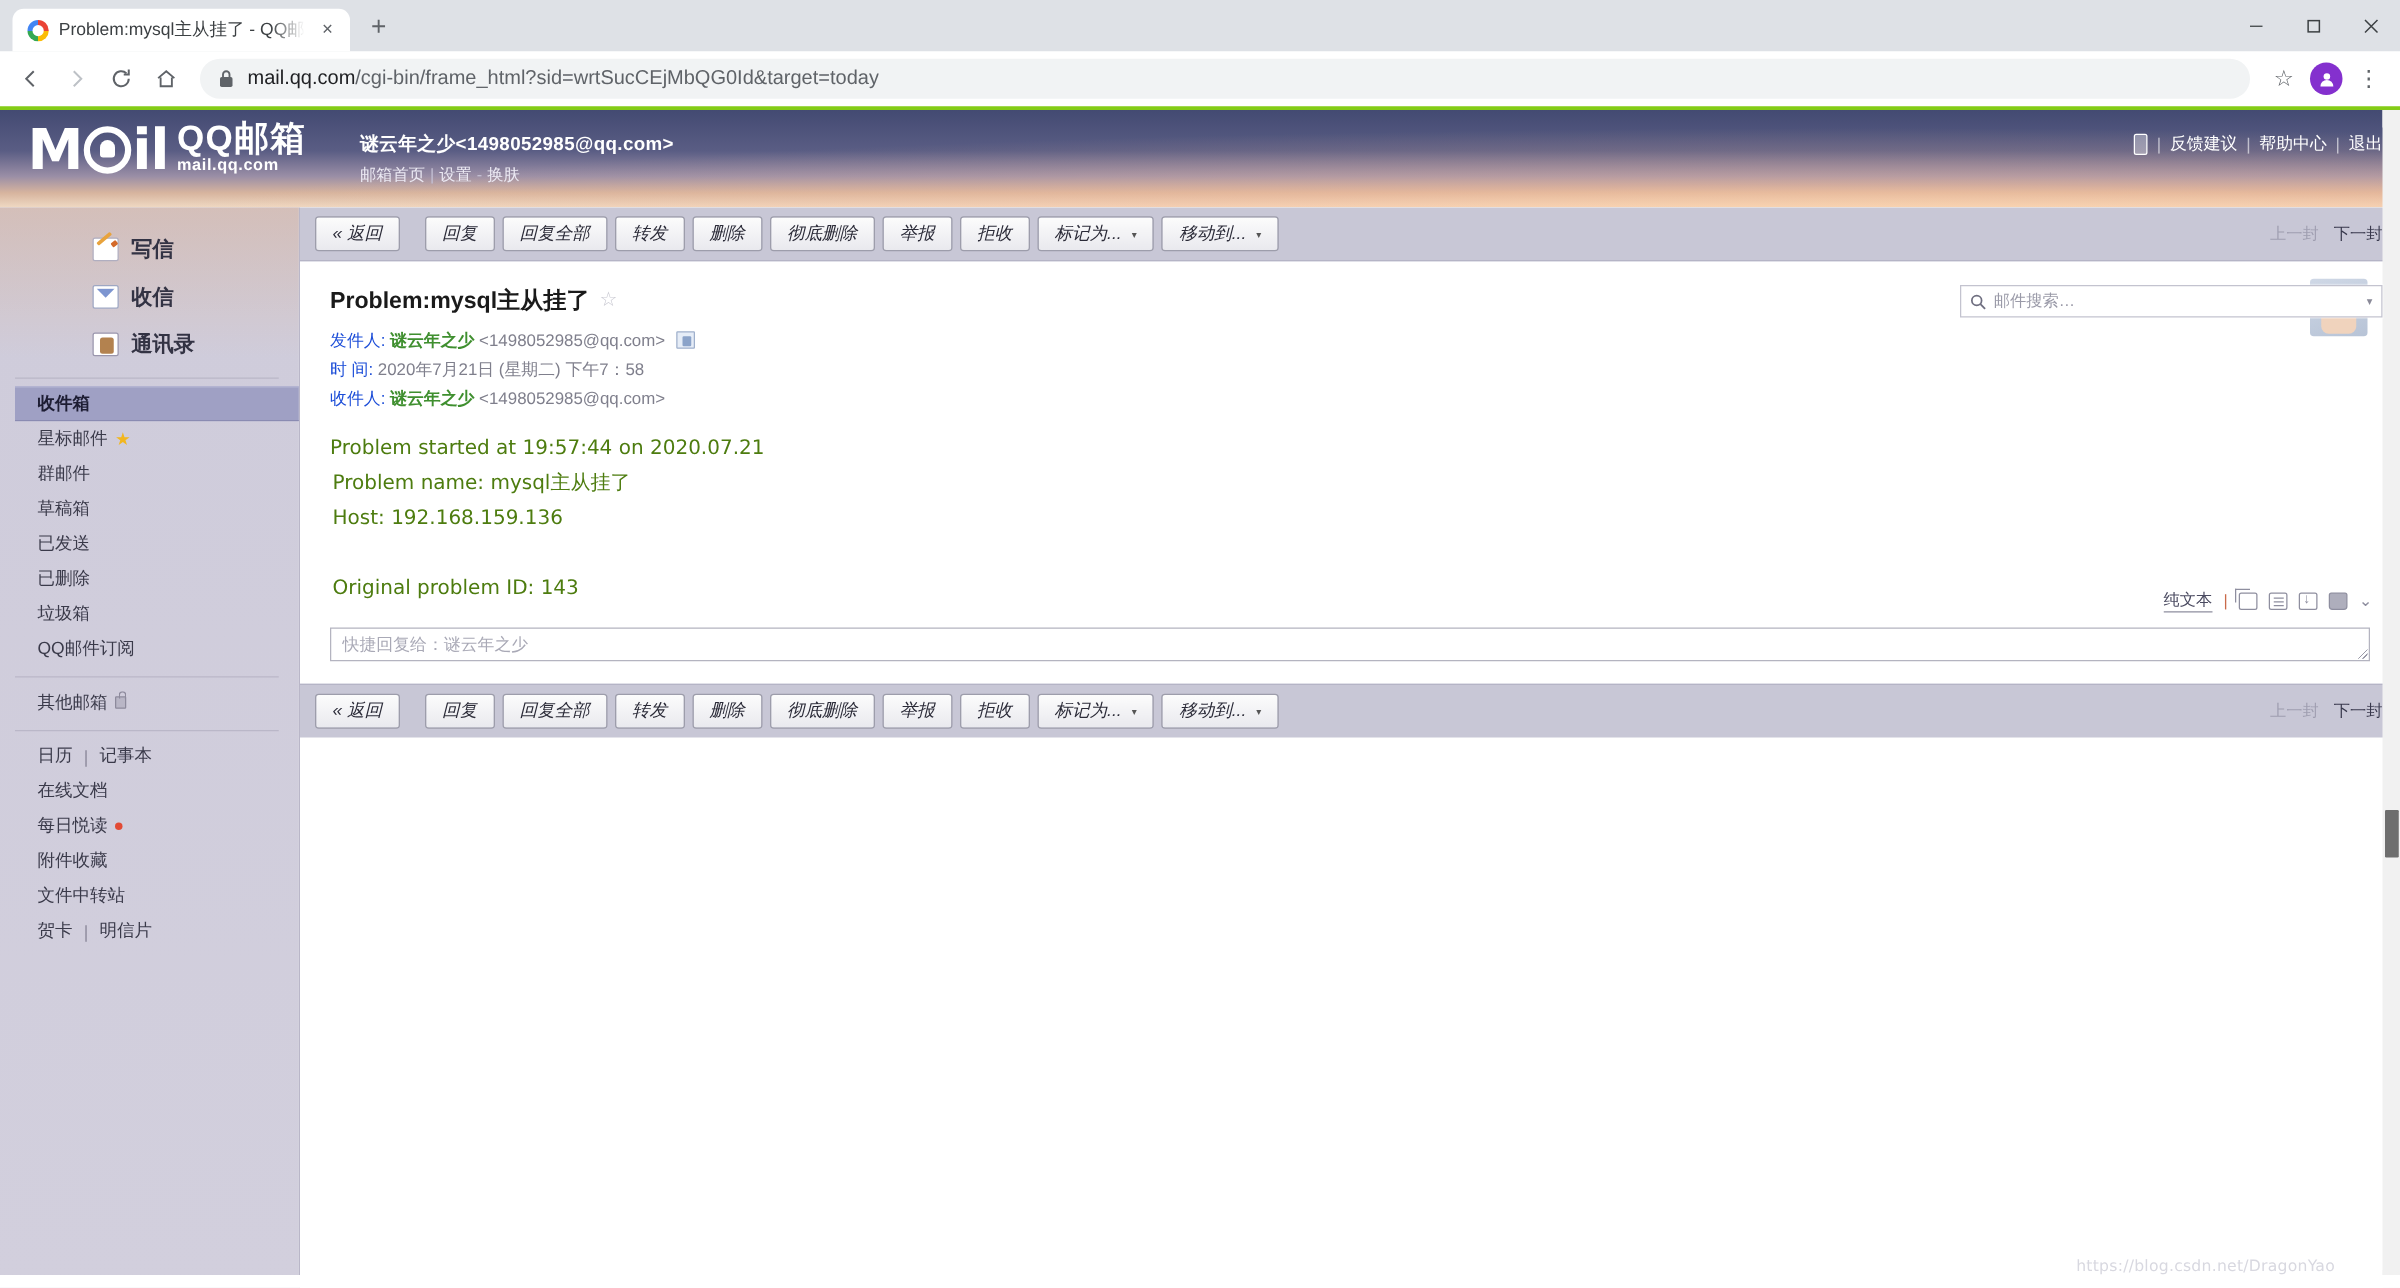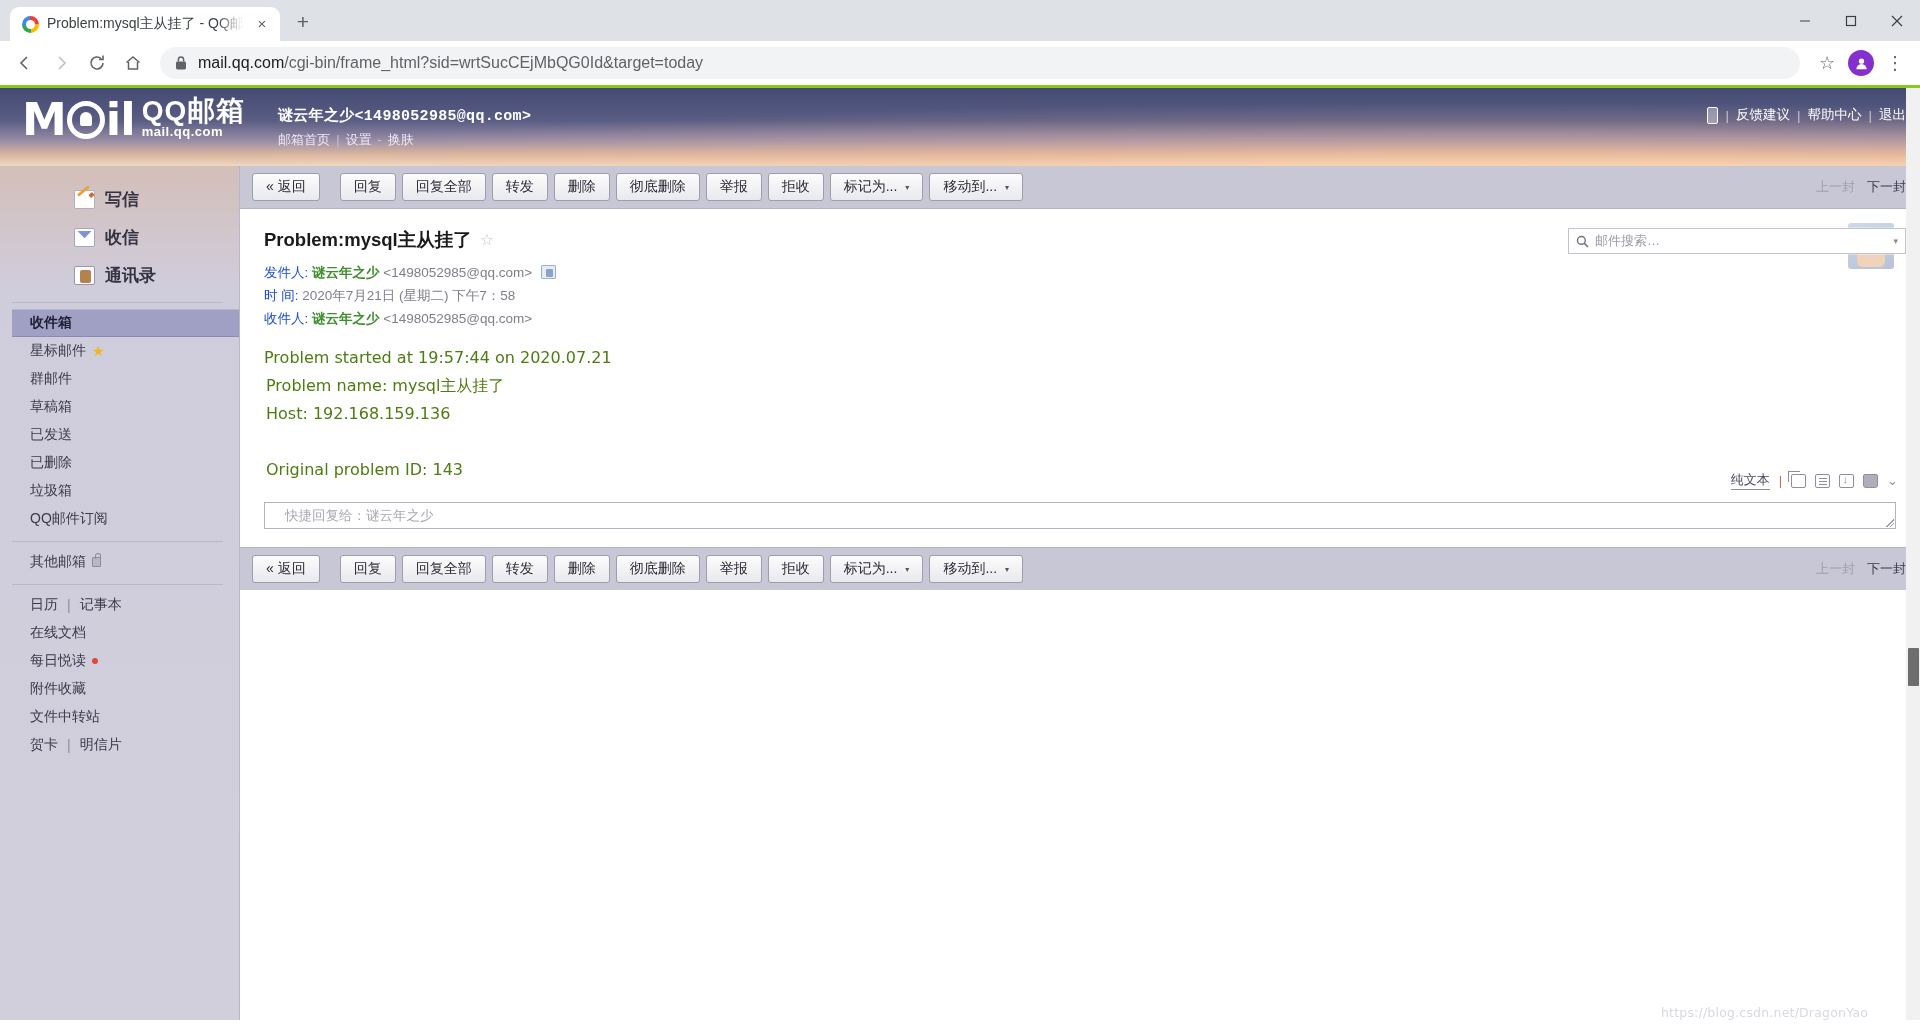--- a/index.html
+++ b/index.html
@@ -91,21 +91,21 @@
     border:5px solid #fff; position:relative; margin:0 1px; vertical-align:middle;
   }
   .logo-o::after{
     content:""; position:absolute; left:8px; top:6px; width:12px; height:14px;
     background:#fff; border-radius:7px 7px 3px 3px;
   }
   .brand-cn { color:#fff; line-height:1.05; padding-bottom:3px; }
   .brand-cn .big { font-size:28px; font-weight:bold; letter-spacing:1px; }
   .brand-cn .small { font-size:13px; font-weight:bold; letter-spacing:.5px; }
 
-  .acct { position:absolute; left:278px; top:18px; z-index:2;font-family:Liberation Mono, monospace; }
+  .acct { position:absolute; left:288px; top:18px; z-index:2; }
   .acct-name { color:#fff; font-size:15px; font-weight:bold; letter-spacing:.3px; }
   .acct-links { margin-top:6px; font-size:13px; color:#e8e6f0; }
   .acct-links a { color:#eceaf4; text-decoration:none; }
   .acct-links .sep { color:#c4c0d4; margin:0 4px; }
 
   .hdr-right {
     position:absolute; right:14px; top:18px; z-index:3;
     display:flex; align-items:center; gap:7px; font-size:13.5px; color:#fff;
   }
   .hdr-right a { color:#fff; text-decoration:none; }
@@ -175,20 +175,21 @@
     height:43px; background:#c8c7d6; display:flex; align-items:center;
     padding: 0 12px; gap:6px; position:relative;
     border-bottom:1px solid #b5b4c6;
   }
   .toolbar.bottom { border-top:1px solid #b5b4c6; border-bottom:none; }
   .btn {
     height:21px; padding:13px 13px; display:flex; align-items:center; gap:6px;
     background: linear-gradient(180deg,#fcfcfc,#e9e9ee);
     border:1px solid #9d9dab; border-radius:3px; font-size:14px; color:#2b2b38;
     white-space:nowrap;
+    font-style:italic;
   }
   .btn .caret { font-size:8px; color:#555; margin-left:2px; }
   .btn-gap { width:8px; }
   .tb-nav { position:absolute; right:14px; display:flex; gap:12px; font-size:13px; }
   .tb-nav .prev { color:#9f9eb0; }
   .tb-nav .next { color:#39394d; }
 
   
   .mail-head { padding: 18px 24px 0 24px; position:relative; }
   .mail-subject { font-size:18.5px; font-weight:bold; color:#1a1a1a; display:flex; align-items:center; gap:8px; }
@@ -227,21 +228,21 @@
   .mail-body {
     padding: 14px 24px 0 24px; font-size:16px; line-height:28px; color:#4d7c0f;
     font-family:"DejaVu Sans", sans-serif;
   }
   .mail-body .indent { padding-left:2px; }
   .mail-body .blank { height:28px; }
 
   .reply-wrap { padding: 18px 24px 0 24px; }
   .reply-box {
     height:27px; border:1px solid #b4b4c0; background:#fff;
-    display:flex; align-items:center; padding:0 20px; font-size:13.5px; color:#a9a9b6;
+    display:flex; align-items:center; padding:0 9px; font-size:13.5px; color:#a9a9b6;
     position:relative;
   }
   .reply-box::after{
     content:""; position:absolute; right:1px; bottom:1px; width:8px; height:8px;
     background:
       linear-gradient(135deg, transparent 50%, #9a9aa8 50%, #9a9aa8 58%, transparent 58%),
       linear-gradient(135deg, transparent 72%, #9a9aa8 72%, #9a9aa8 80%, transparent 80%);
   }
   .spacer-after-reply { height:18px; }
 

